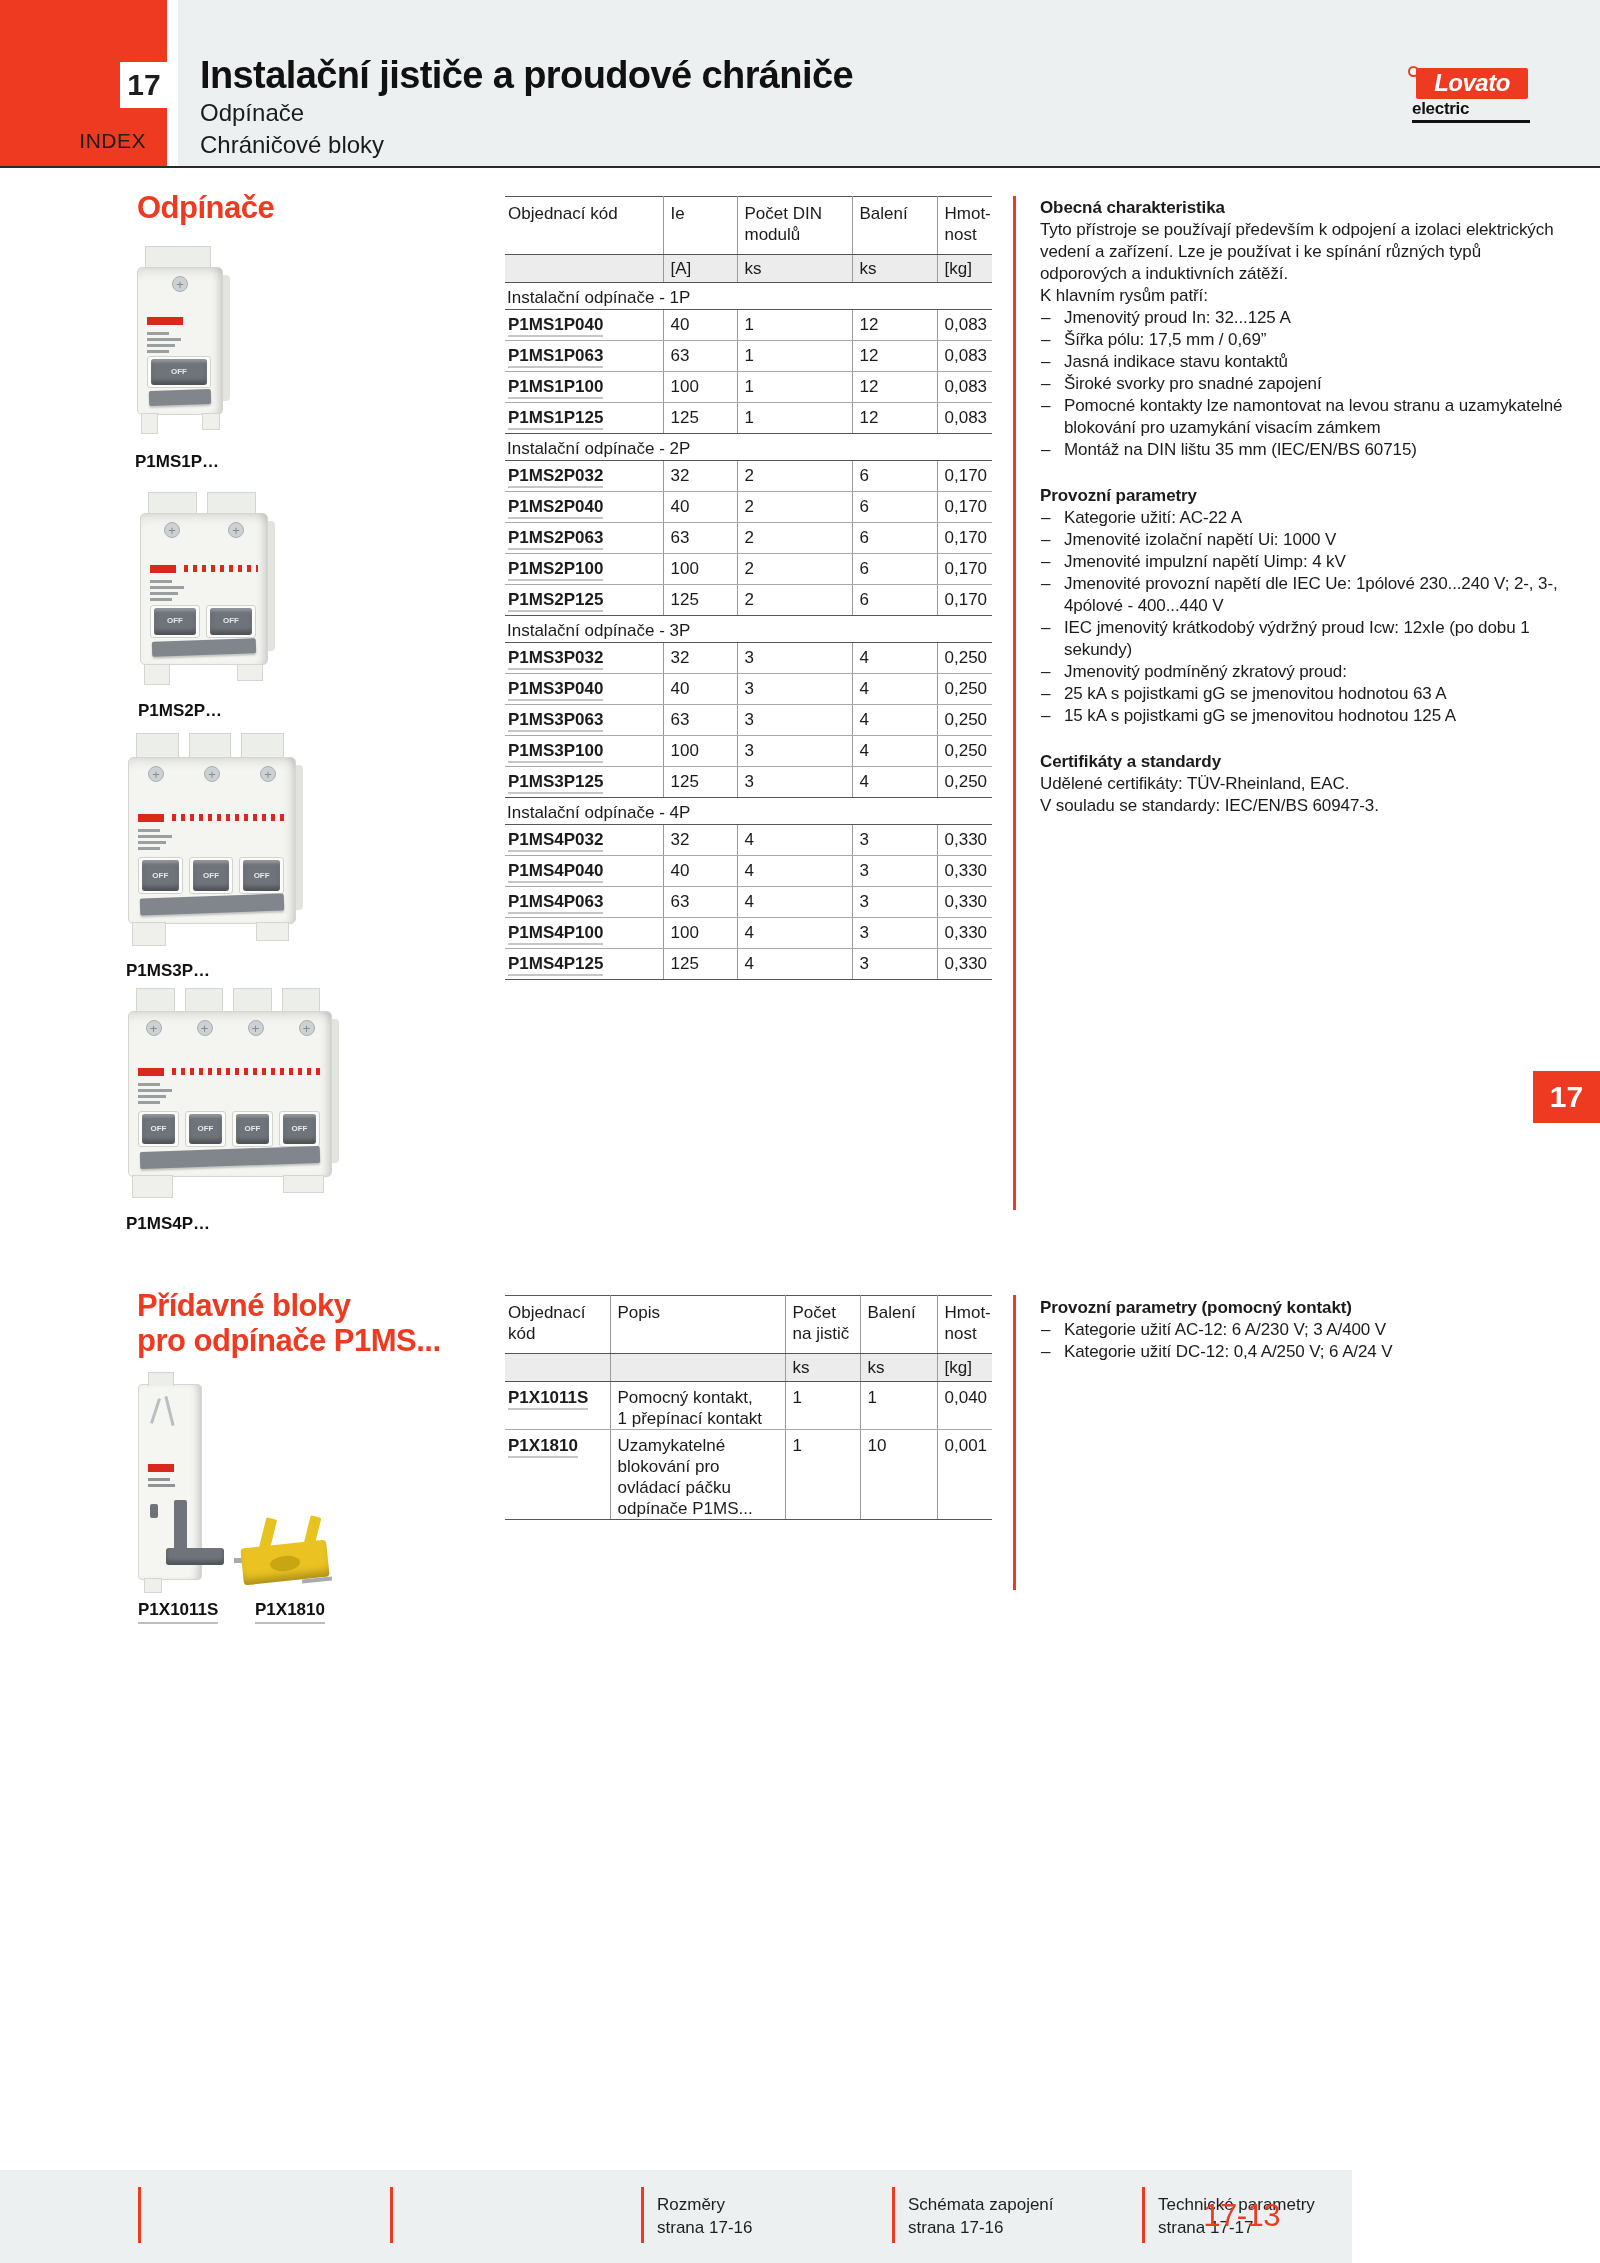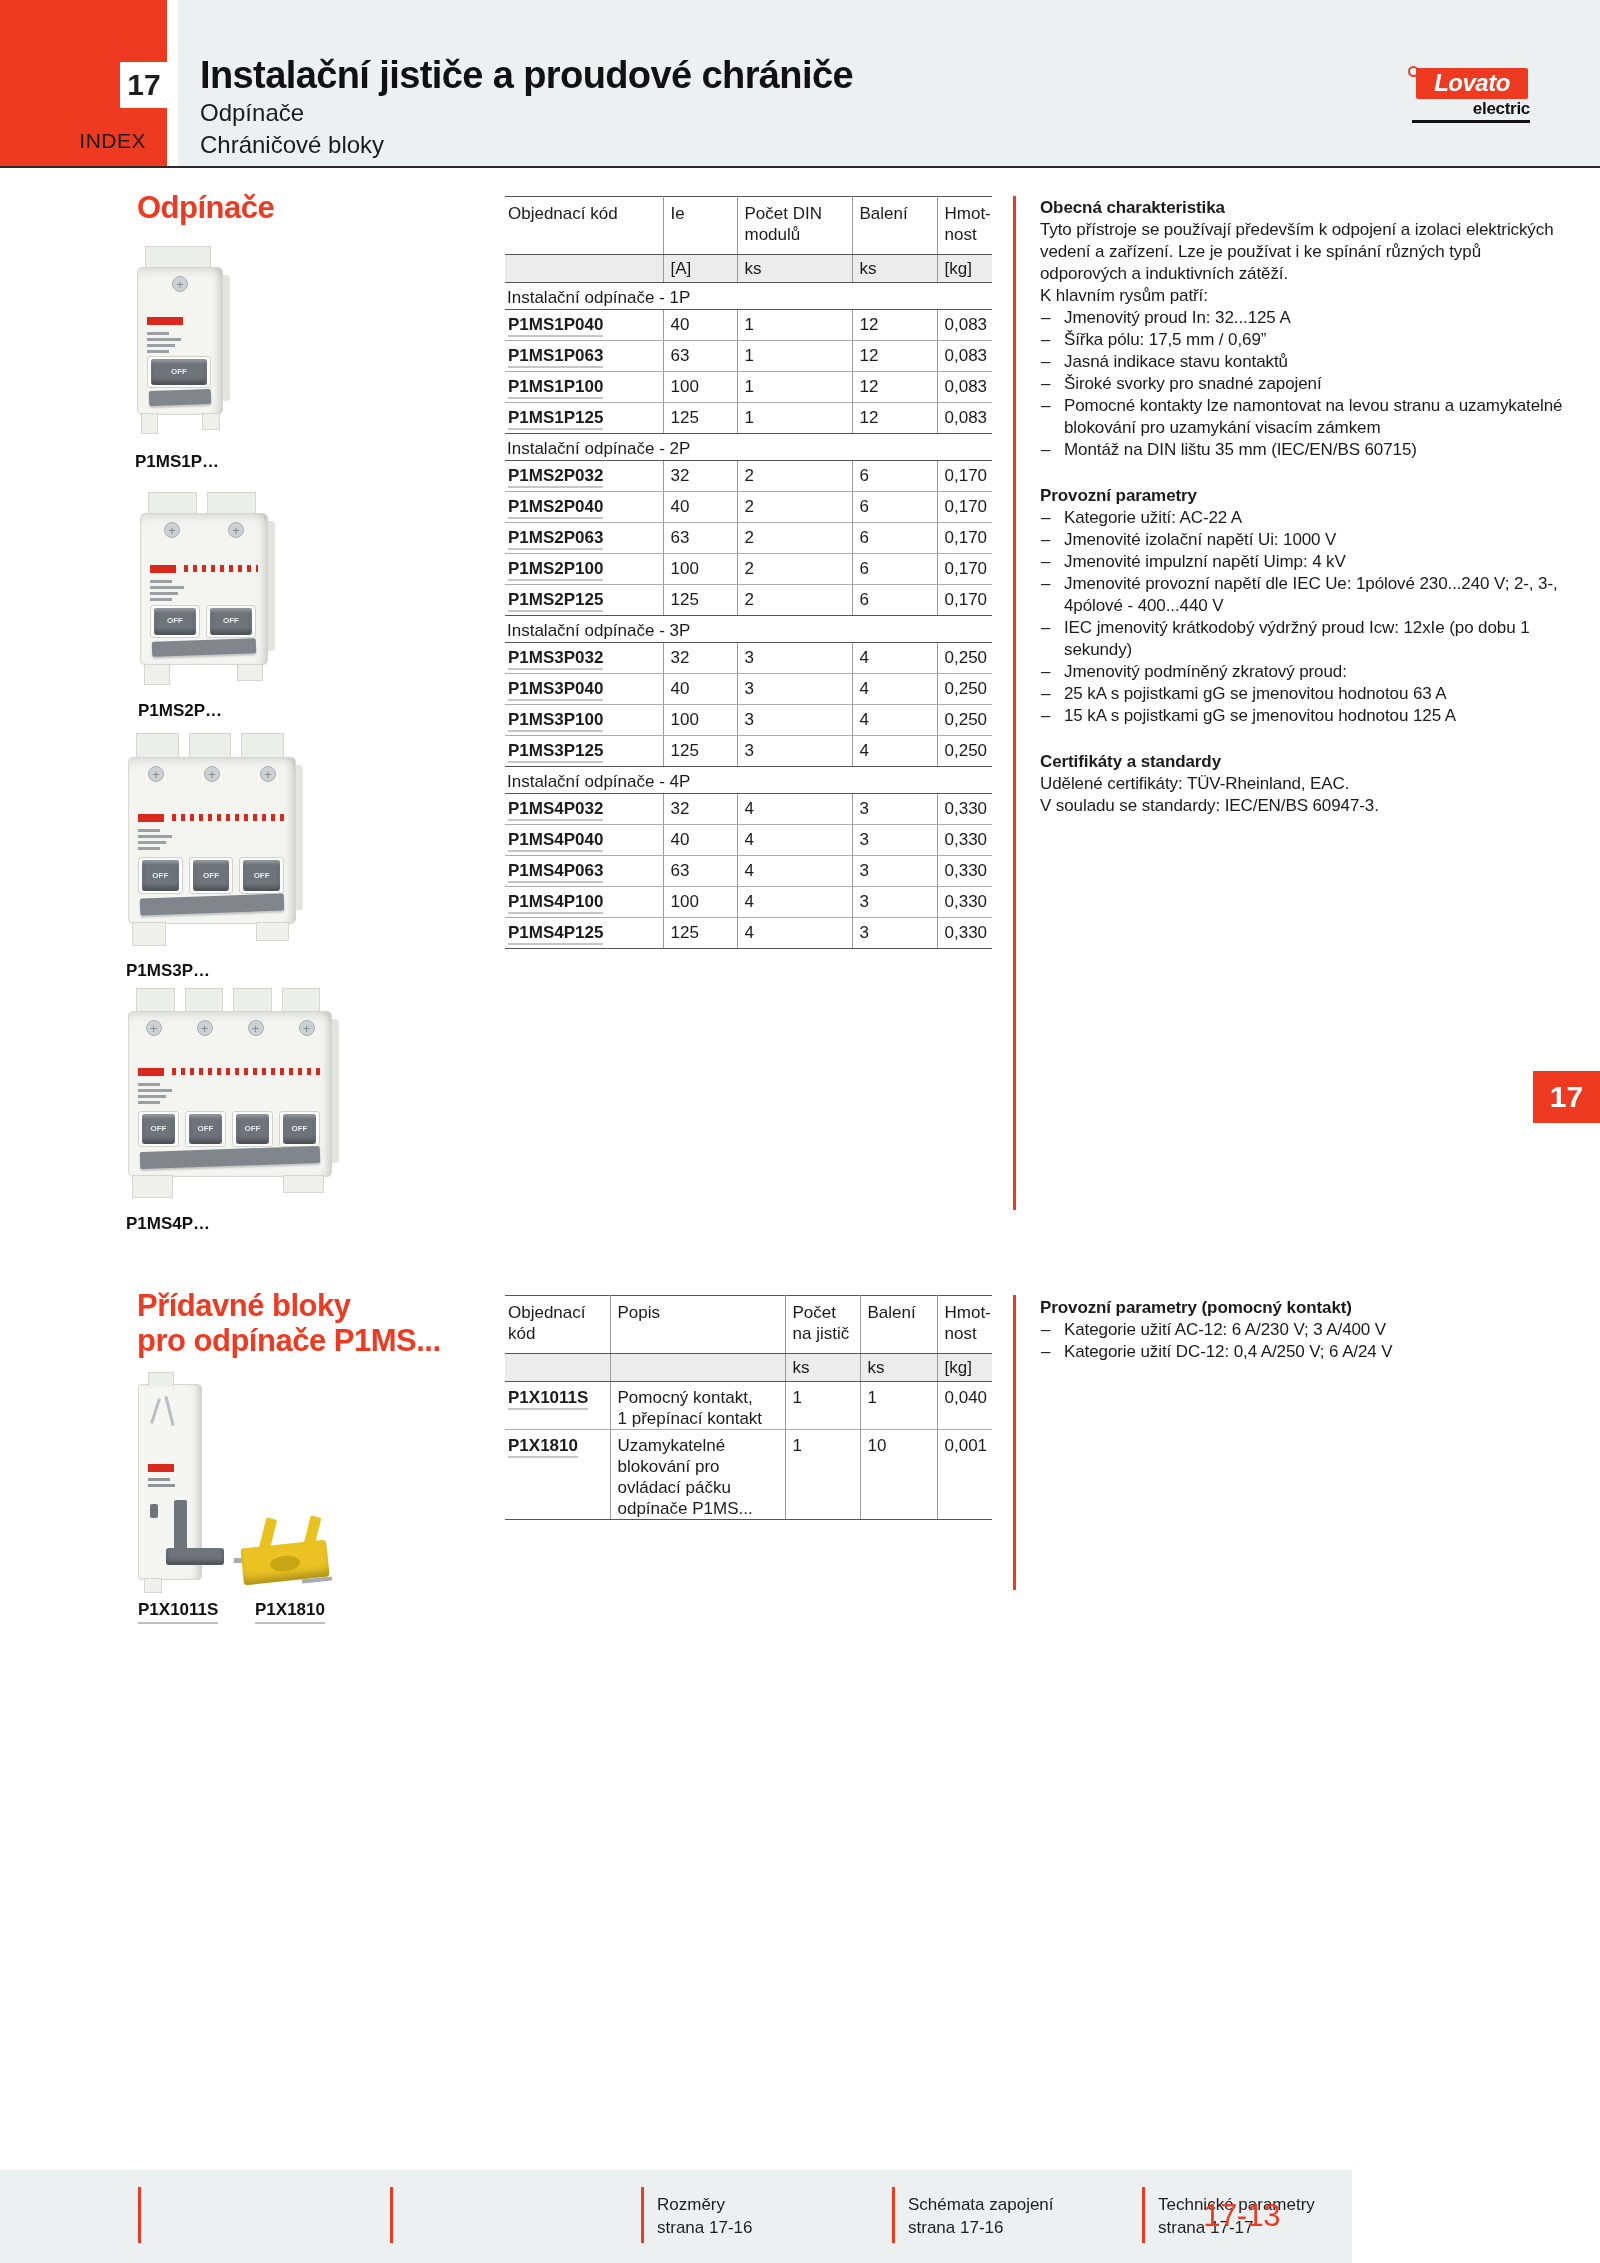--- a/index.html
+++ b/index.html
@@ -18,21 +18,21 @@
   .hdr-rule{position:absolute;left:0;top:166px;width:1600px;height:2px;background:#2b2b2b}
   .title{position:absolute;left:200px;top:54px;font-size:38px;font-weight:bold;letter-spacing:-.6px;color:#111}
   .sub1{position:absolute;left:200px;top:99px;font-size:24px}
   .sub2{position:absolute;left:200px;top:131px;font-size:24px}
 
   
   .logo{position:absolute;left:1408px;top:64px;width:130px;height:54px}
   .logo-reg{position:absolute;left:0;top:2px;width:11px;height:11px;border:2px solid var(--accent);border-radius:50%;background:#fff}
   .logo-box{position:absolute;left:8px;top:4px;width:112px;height:31px;background:var(--accent);border-radius:2px;
             color:#fff;font-style:italic;font-weight:bold;font-size:24px;text-align:center;line-height:29px;letter-spacing:-.5px}
-  .logo-sub{position:absolute;left:4px;top:35px;width:118px;text-align:right;font-weight:bold;font-size:17px;color:#111;
+  .logo-sub{position:absolute;left:4px;top:35px;width:118px;text-align:left;font-weight:bold;font-size:17px;color:#111;
             border-bottom:3px solid #111;padding-bottom:1px;letter-spacing:-.3px}
 
   
   .side-tab{position:absolute;left:1533px;top:1071px;width:67px;height:52px;background:var(--accent);
             color:#fff;font-weight:bold;font-size:30px;display:flex;align-items:center;justify-content:center}
   .vrule{position:absolute;left:1013px;width:3px;background:var(--accent)}
 
   
   .red-h{position:absolute;color:var(--accent);font-weight:bold;font-size:31px;letter-spacing:-.5px;line-height:35px}
   .pcap{font-weight:bold;font-size:17px;color:#111}
@@ -191,20 +191,27 @@
         <tr>
           <td><span class="code">P1MS3P032</span></td>
           <td>32</td>
           <td>3</td>
           <td>4</td>
           <td>0,250</td>
         </tr>
         <tr>
           <td><span class="code">P1MS3P040</span></td>
           <td>40</td>
+          <td>3</td>
+          <td>4</td>
+          <td>0,250</td>
+        </tr>
+        <tr>
+          <td><span class="code">P1MS3P063</span></td>
+          <td>63</td>
           <td>3</td>
           <td>4</td>
           <td>0,250</td>
         </tr>
         <tr>
           <td><span class="code">P1MS3P100</span></td>
           <td>100</td>
           <td>3</td>
           <td>4</td>
           <td>0,250</td>

